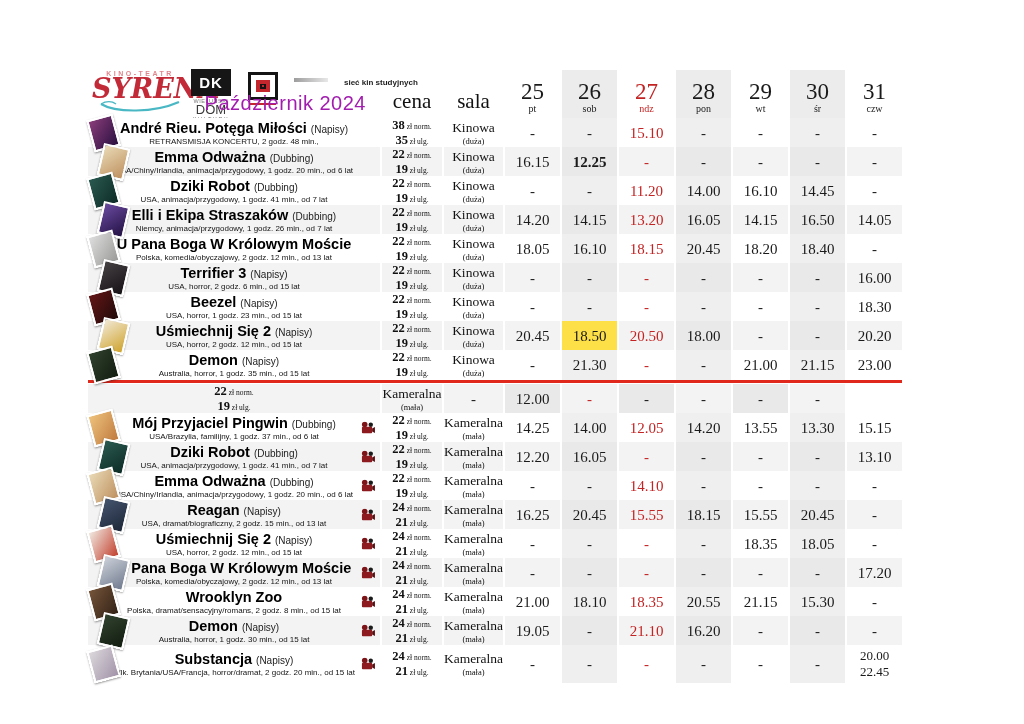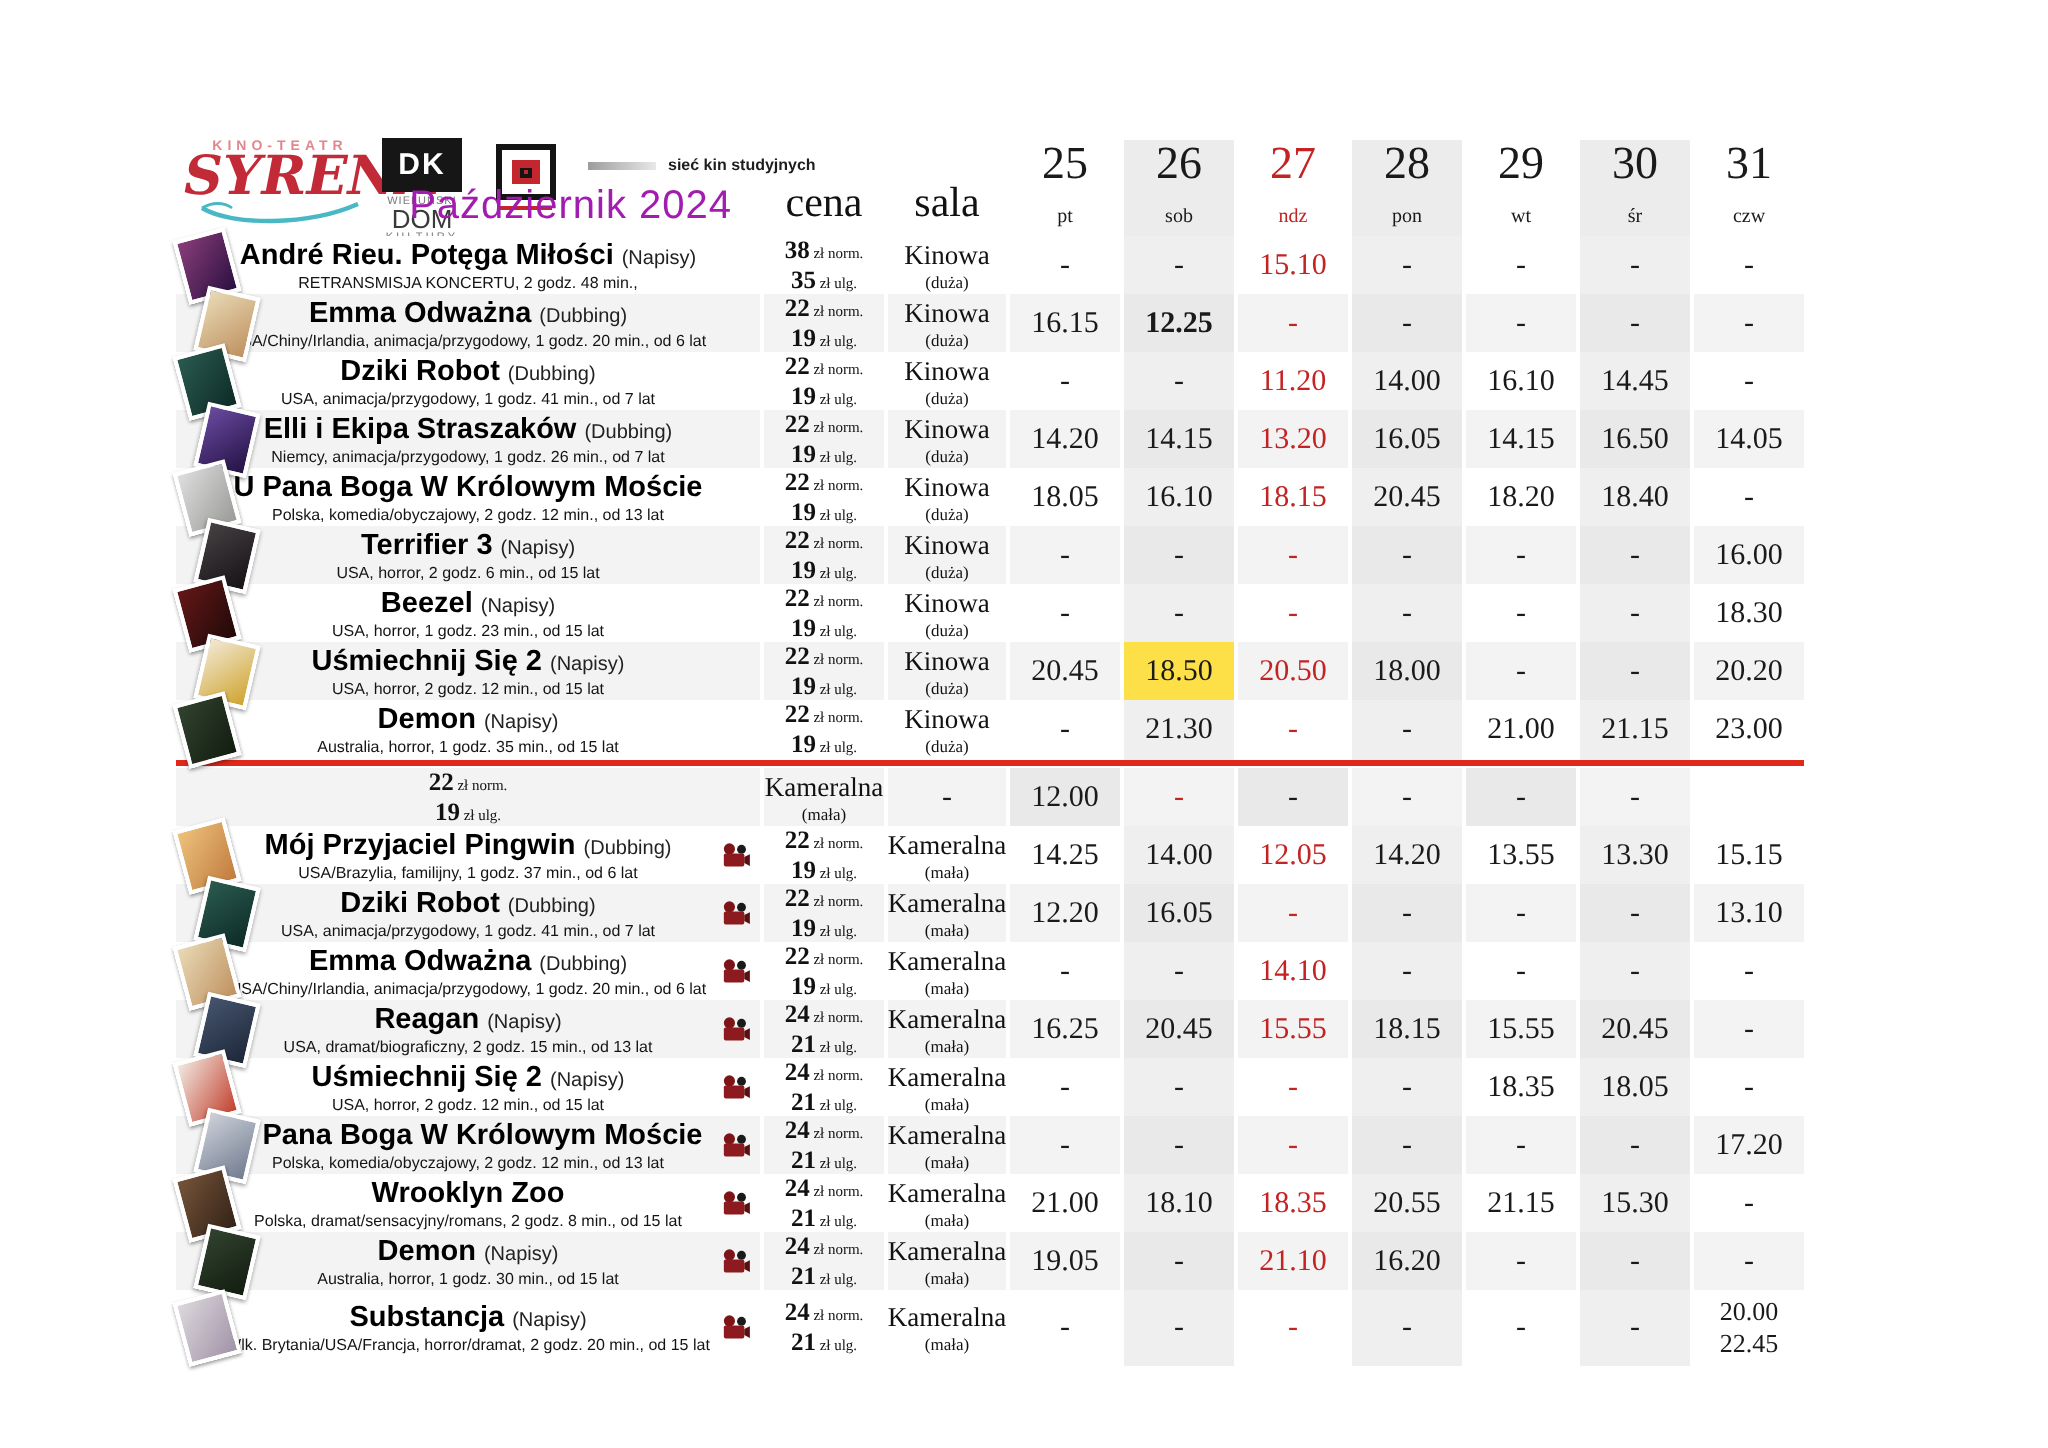--- a/index.html
+++ b/index.html
@@ -21,38 +21,38 @@
   .wdk-t3{font-size:5.5px;letter-spacing:1.6px;color:#777;}
 
   .logo-studio{position:absolute;left:247px;top:72px;width:32px;text-align:center;}
   .st-sq{width:24px;height:22px;border:3px solid #141414;background:#fff;margin:0 auto;
          display:flex;align-items:center;justify-content:center;}
   .st-in{width:14px;height:12px;background:#c4262e;display:flex;align-items:center;justify-content:center;}
   .st-core{width:6px;height:5px;background:#141414;display:flex;align-items:center;justify-content:center;}
   .st-dot{width:2px;height:2px;background:#c4262e;}
   .st-line{height:2px;background:#c4262e;width:26px;margin:3px auto 0;}
 
-  .logo-siec{position:absolute;left:294px;top:78px;display:flex;align-items:center;gap:6px;}
+  .logo-siec{position:absolute;left:294px;top:78px;display:flex;align-items:flex-start;gap:16px;}
   .siec-arrow{width:34px;height:4px;background:linear-gradient(90deg,#9d9d9d,#e8e8e8);}
   .siec-arrow:before{content:"";}
   .siec-text{font-size:8px;font-weight:bold;color:#1d1d1d;}
 
   .month-label{position:absolute;left:184px;top:92px;width:182px;text-align:right;
                font-size:20px;color:#a21caf;letter-spacing:.5px;}
 
   
   .table{position:absolute;left:88px;top:70px;width:814px;}
   .grid{display:grid;grid-template-columns:292px 60px 59px repeat(7,1fr);column-gap:2px;}
   .cell{display:flex;align-items:center;justify-content:center;}
 
   .thead{height:48px;align-items:end;}
   .h-left{position:relative;}
   .h-price,.h-hall{font-family:"Liberation Serif",serif;font-size:21px;color:#111;
                    display:flex;align-items:flex-end;justify-content:center;padding-bottom:4px;height:48px;box-sizing:border-box;}
-  .h-date{height:48px;display:flex;flex-direction:column;align-items:center;justify-content:space-between;
+  .h-date{height:48px;display:flex;flex-direction:column;align-items:center;justify-content:flex-end;
           padding-bottom:3px;box-sizing:border-box;font-family:"Liberation Serif",serif;color:#1a1a1a;}
   .h-date .d{font-size:23px;line-height:1;}
   .h-date .w{font-size:10px;line-height:1.2;}
   .h-date.shade{background:#ececec;}
   .h-date.sun .d,.h-date.sun .w{color:#c42323;}
 
   .row{height:29px;}
   .row.tall{height:38px;}
 
   .c-title{position:relative;flex-direction:column;line-height:1.05;text-align:center;}

